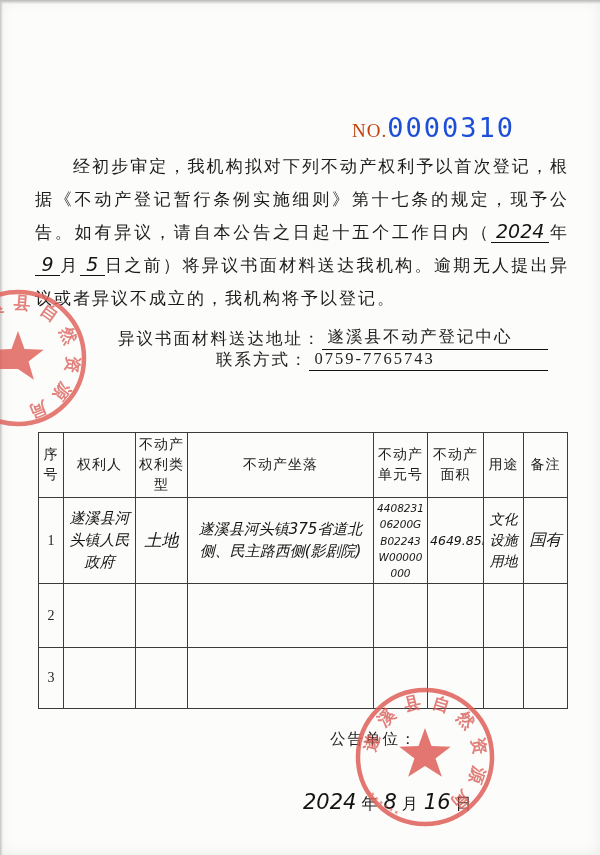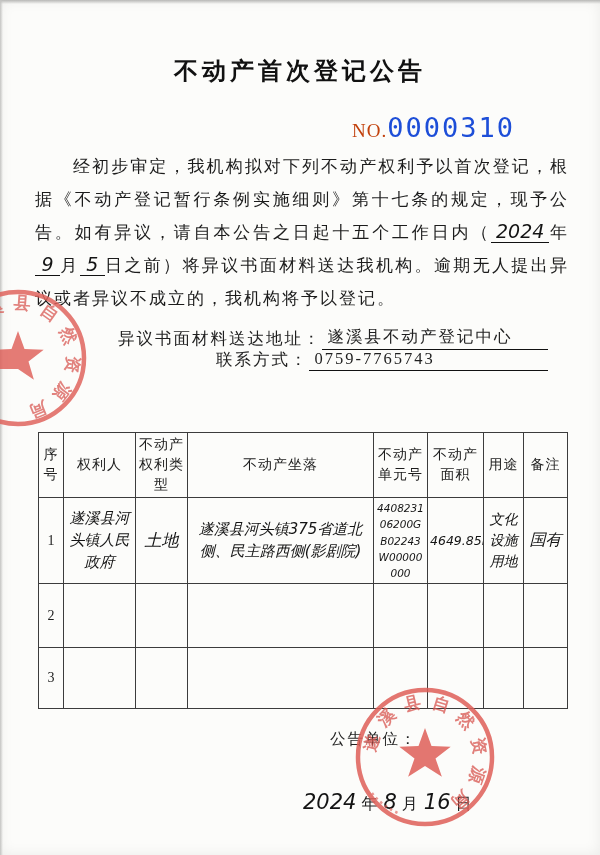--- a/index.html
+++ b/index.html
@@ -92,21 +92,20 @@
     font-weight:700; font-size:17px; fill:#d8544e; opacity:0.88;
   }
 </style>
 </head>
 <body>
 
 <div class="page">
   <div class="scan-edge-top"></div>
   <div class="scan-edge-left"></div>
 
-  <h1 class="doc-title">不动产首次登记公告</h1>
 
   <div class="no-line">
     <span class="no-label">NO.</span><span class="no-value">0000310</span>
   </div>
 
   <p class="body-para">
     <span>经初步审定，我机构拟对下列不动产权利予以首次登记，根据《不动产登记暂行条例实施细则》第十七条的规定，现予公告。如有异议，请自本公告之日起十五个工作日内（</span><span class="blank blank-year hw">2024</span><span>年</span><span class="blank blank-md hw">9</span><span>月</span><span class="blank blank-md hw">5</span><span>日之前）</span><span>将异议书面材料送达我机构。逾期无人提出异议或者异议不成立的，我机构将予以登记。</span>
   </p>
 
   <div class="field-line address-line">

